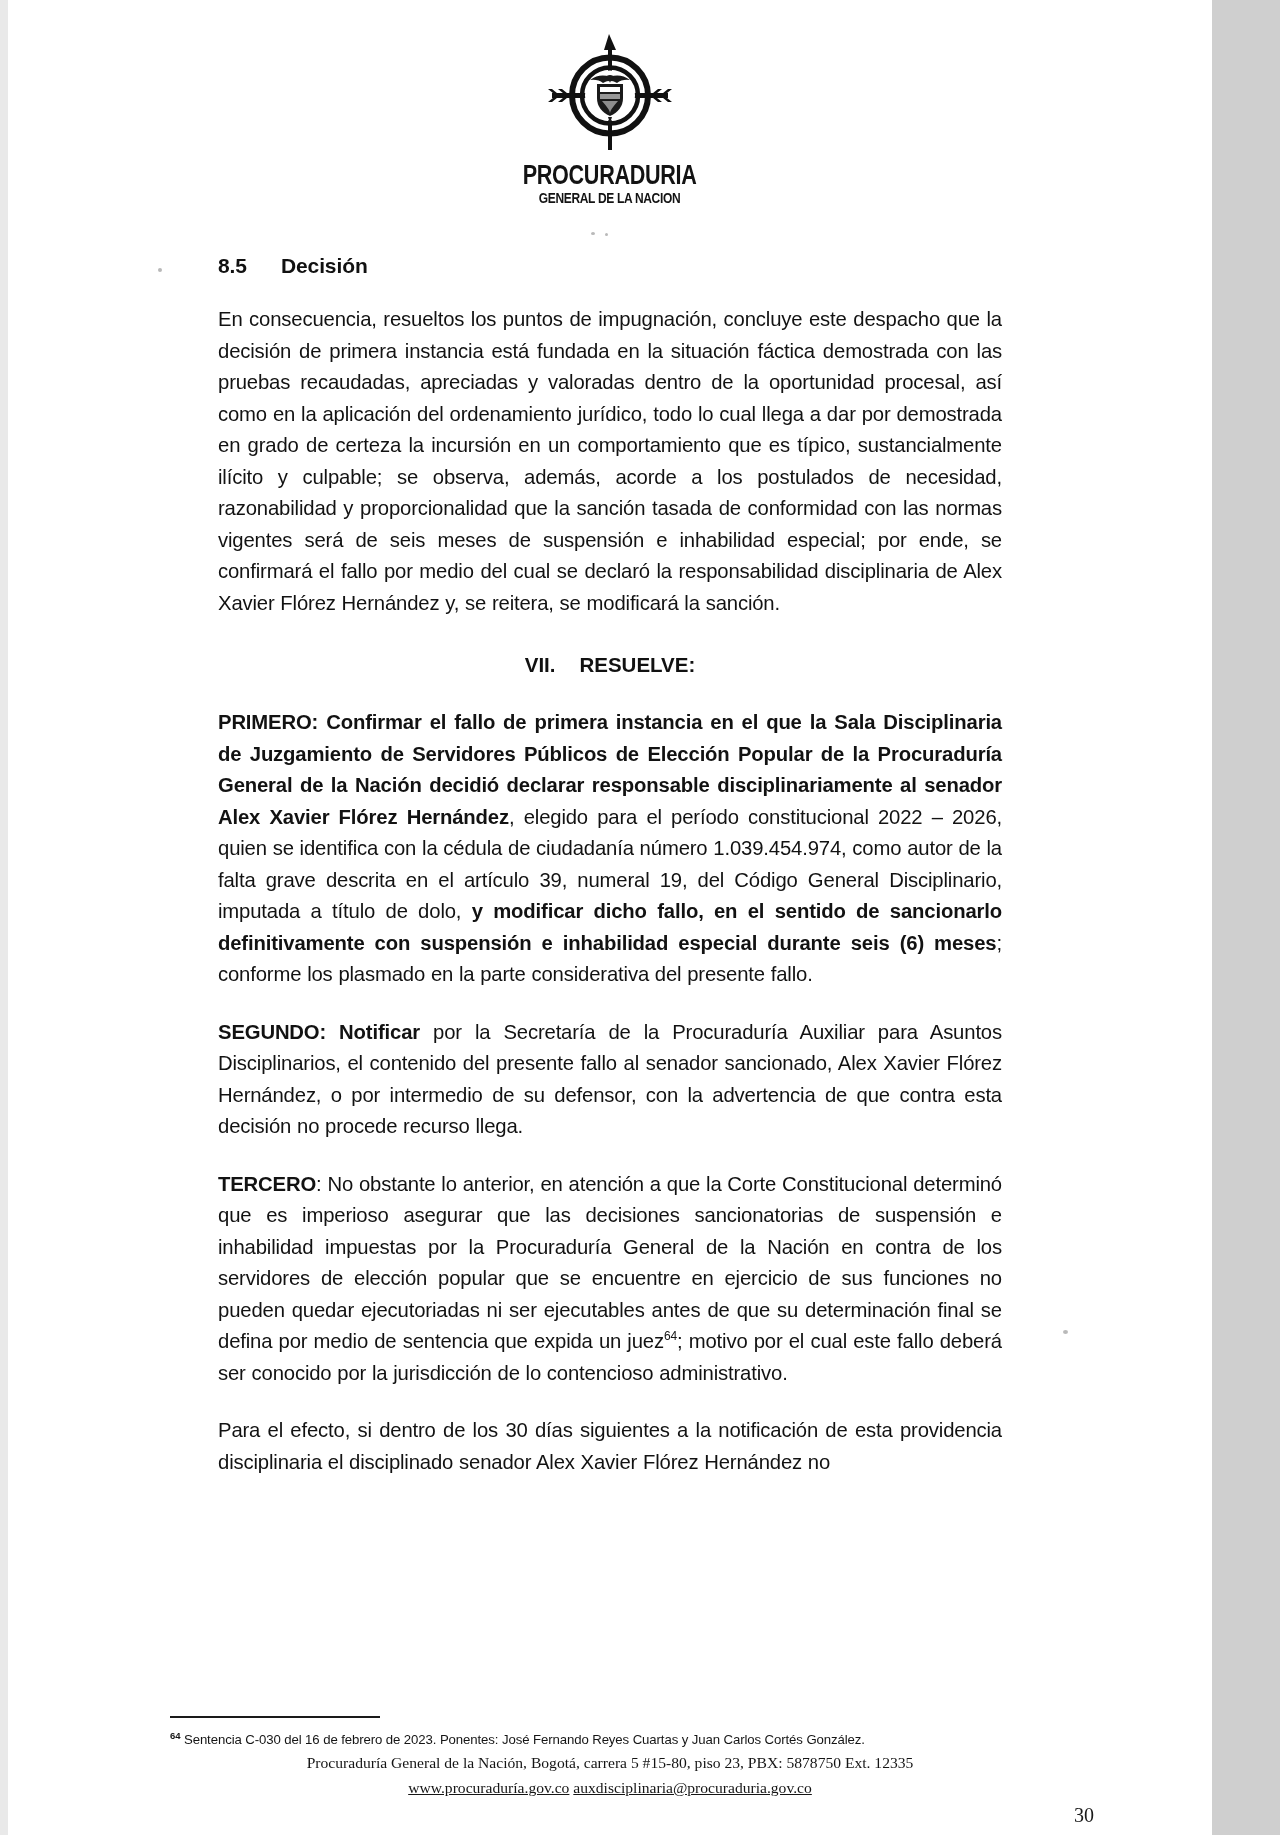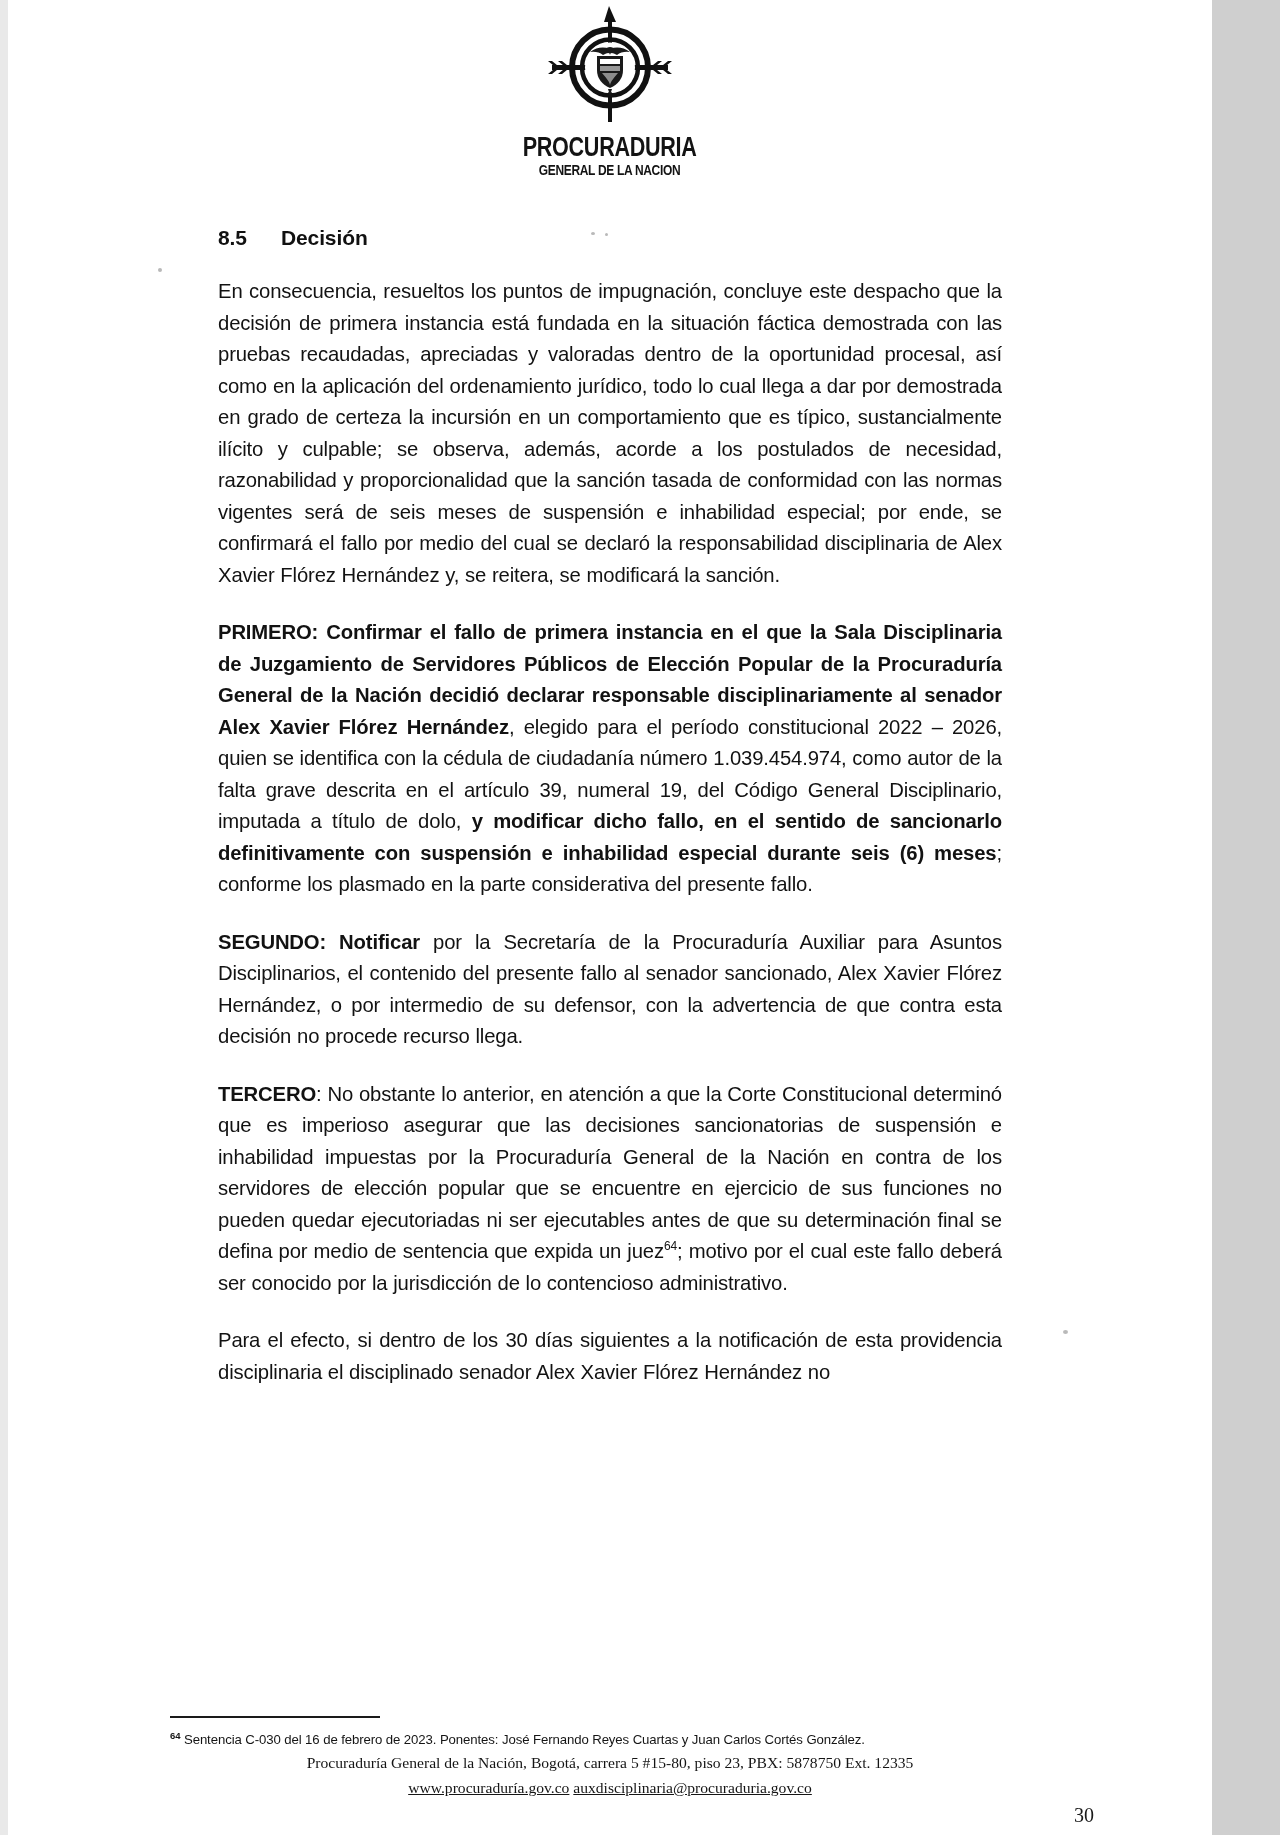--- a/index.html
+++ b/index.html
@@ -38,21 +38,21 @@
     top: 0;
     left: 8px;
     width: 1204px;
     height: 1835px;
     background: #ffffff;
   }
 
   
   .masthead {
     width: 100%;
-    padding-top: 4px;
+    padding-top: 32px;
     display: flex;
     flex-direction: column;
     align-items: center;
   }
   .crest {
     width: 128px;
     height: 128px;
     display: block;
   }
   .org-name {
@@ -218,20 +218,23 @@
 
     <div class="doc-body">
 
       <h2 class="section-heading">
         <span class="num">8.5</span><span>Decisión</span>
       </h2>
 
       <p class="para">En consecuencia, resueltos los puntos de impugnación, concluye este despacho que la decisión de primera instancia está fundada en la situación fáctica demostrada con las pruebas recaudadas, apreciadas y valoradas dentro de la oportunidad procesal, así como en la aplicación del ordenamiento jurídico, todo lo cual llega a dar por demostrada en grado de certeza la incursión en un comportamiento que es típico, sustancialmente ilícito y culpable; se observa, además, acorde a los postulados de necesidad, razonabilidad y proporcionalidad que la sanción tasada de conformidad con las normas vigentes será de seis meses de suspensión e inhabilidad especial; por ende, se confirmará el fallo por medio del cual se declaró la responsabilidad disciplinaria de Alex Xavier Flórez Hernández y, se reitera, se modificará la sanción.</p>
 
 
+      <div class="resuelve-head">
+        <span class="rn">VII.</span><span>RESUELVE:</span>
+      </div>
 
       <p class="para"><span class="b">PRIMERO: Confirmar el fallo de primera instancia en el que la Sala Disciplinaria de Juzgamiento de Servidores Públicos de Elección Popular de la Procuraduría General de la Nación decidió declarar responsable disciplinariamente al senador Alex Xavier Flórez Hernández</span><span>, elegido para el período constitucional 2022 – 2026, quien se identifica con la cédula de ciudadanía número 1.039.454.974, como autor de la falta grave descrita en el artículo 39, numeral 19, del Código General Disciplinario, imputada a título de dolo, </span><span class="b">y modificar dicho fallo, en el sentido de sancionarlo definitivamente con suspensión e inhabilidad especial durante seis (6) meses</span><span>; conforme los plasmado en la parte considerativa del presente fallo.</span></p>
 
       <p class="para"><span class="b">SEGUNDO: Notificar</span><span> por la Secretaría de la Procuraduría Auxiliar para Asuntos Disciplinarios, el contenido del presente fallo al senador sancionado, Alex Xavier Flórez Hernández, o por intermedio de su defensor, con la advertencia de que contra esta decisión no procede recurso llega.</span></p>
 
       <p class="para"><span class="b">TERCERO</span><span>: No obstante lo anterior, en atención a que la Corte Constitucional determinó que es imperioso asegurar que las decisiones sancionatorias de suspensión e inhabilidad impuestas por la Procuraduría General de la Nación en contra de los servidores de elección popular que se encuentre en ejercicio de sus funciones no pueden quedar ejecutoriadas ni ser ejecutables antes de que su determinación final se defina por medio de sentencia que expida un juez</span><sup class="fn">64</sup><span>; motivo por el cual este fallo deberá ser conocido por la jurisdicción de lo contencioso administrativo.</span></p>
 
       <p class="para">Para el efecto, si dentro de los 30 días siguientes a la notificación de esta providencia disciplinaria el disciplinado senador Alex Xavier Flórez Hernández no</p>
 
     </div>

